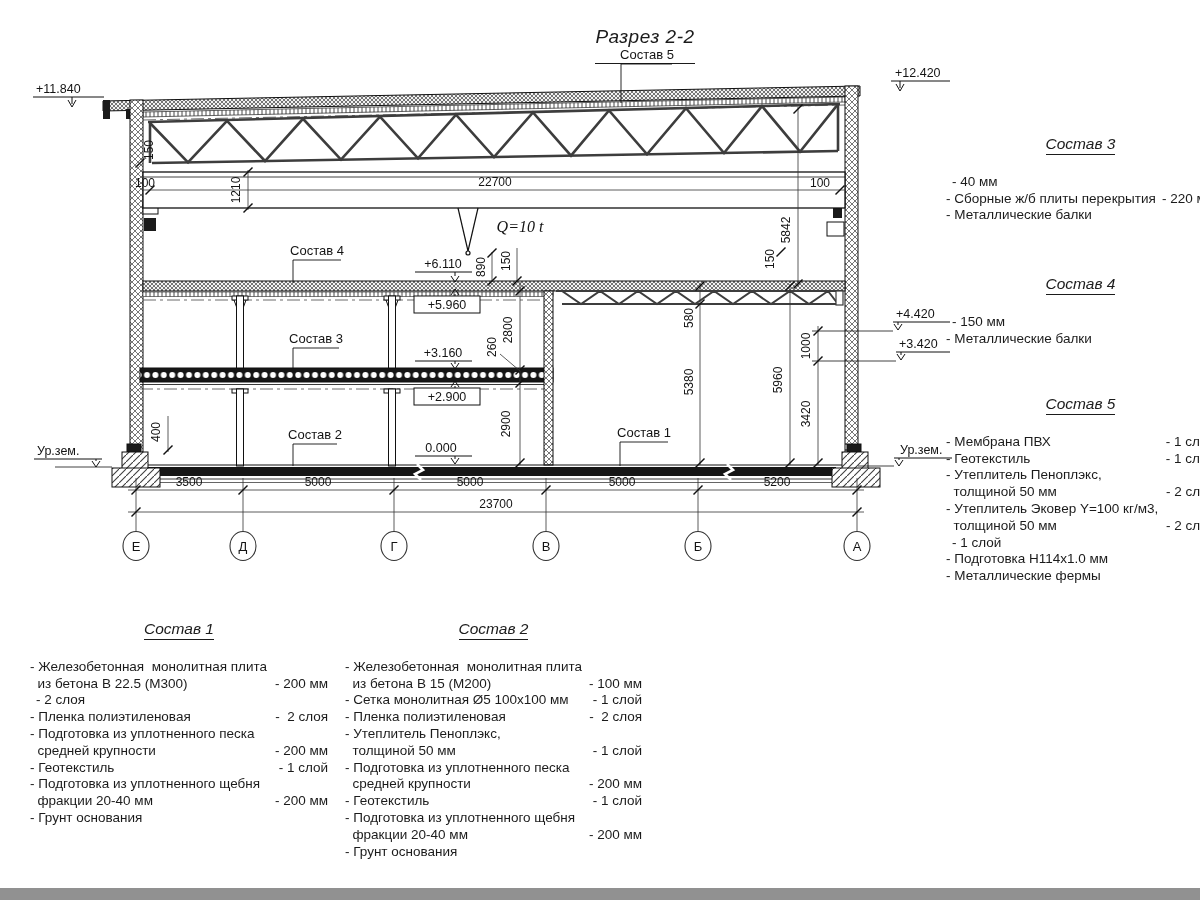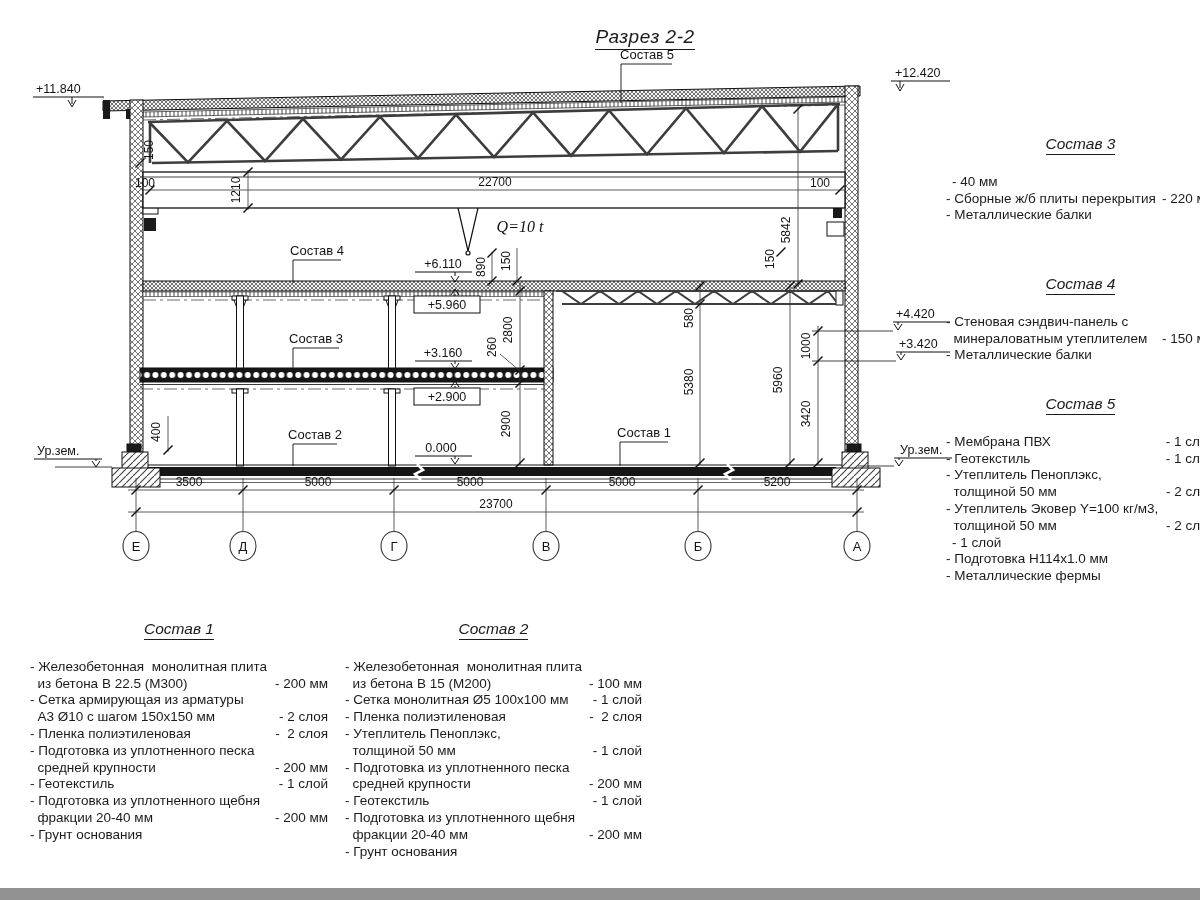--- a/index.html
+++ b/index.html
@@ -4,21 +4,21 @@
 <style>
   html,body{margin:0;padding:0}
   body{
     position:relative;width:1200px;height:900px;overflow:hidden;background:#ffffff;
     font-family:"Liberation Sans",sans-serif;color:#1b1b1b;
   }
   .title{
     position:absolute;left:555px;top:26px;width:180px;text-align:center;
     font-style:italic;font-size:19px;letter-spacing:.5px;
   }
-  .title span{border-bottom:1.4px solid #1b1b1b;padding-bottom:2px;}
+  .title span{border-bottom:1.4px solid #1b1b1b;padding-bottom:16px;}
   .comp{position:absolute;font-size:13.5px;line-height:16.8px;}
   .comp-title{font-style:italic;font-size:15.5px;text-align:center;margin:0 0 21px 0;}
   .comp-title span{border-bottom:1.3px solid #1b1b1b;padding-bottom:2px;}
   .comp-row{display:flex;justify-content:space-between;align-items:flex-end;}
   .comp-text{white-space:pre;}
   .comp-value{white-space:pre;margin-left:6px;flex-shrink:0;}
   svg text{fill:#141414;font-family:"Liberation Sans",sans-serif;}
   .dim{font-size:12px;}
   .lvl{font-size:12.5px;}
   .axis{font-size:13px;}
@@ -321,22 +321,20 @@
 
 <div class="comp" style="left:30px;top:621px;width:298px;">
   <div class="comp-title"><span>Состав 1</span></div>
   <div>
       <div class="comp-row">
         <div class="comp-text">- Железобетонная  монолитная плита
   из бетона В 22.5 (М300)</div>
         <div class="comp-value">- 200 мм</div>
       </div>
       <div class="comp-row">
-        <div class="comp-text">- Сетка армирующая из арматуры
-  А3 Ø10 с шагом 150х150 мм</div>
         <div class="comp-value">- 2 слоя</div>
       </div>
       <div class="comp-row">
         <div class="comp-text">- Пленка полиэтиленовая</div>
         <div class="comp-value">-  2 слоя</div>
       </div>
       <div class="comp-row">
         <div class="comp-text">- Подготовка из уплотненного песка
   средней крупности</div>
         <div class="comp-value">- 200 мм</div>
@@ -413,22 +411,20 @@
         <div class="comp-text">- Металлические балки</div>
         <div class="comp-value"></div>
       </div>
     </div>
 </div>
 
 <div class="comp" style="left:946px;top:276px;width:269px;">
   <div class="comp-title"><span>Состав 4</span></div>
   <div>
       <div class="comp-row">
-        <div class="comp-text">- Стеновая сэндвич-панель с
-  минераловатным утеплителем</div>
         <div class="comp-value">- 150 мм</div>
       </div>
       <div class="comp-row">
         <div class="comp-text">- Металлические балки</div>
         <div class="comp-value"></div>
       </div>
     </div>
 </div>
 
 <div class="comp" style="left:946px;top:396px;width:269px;">

